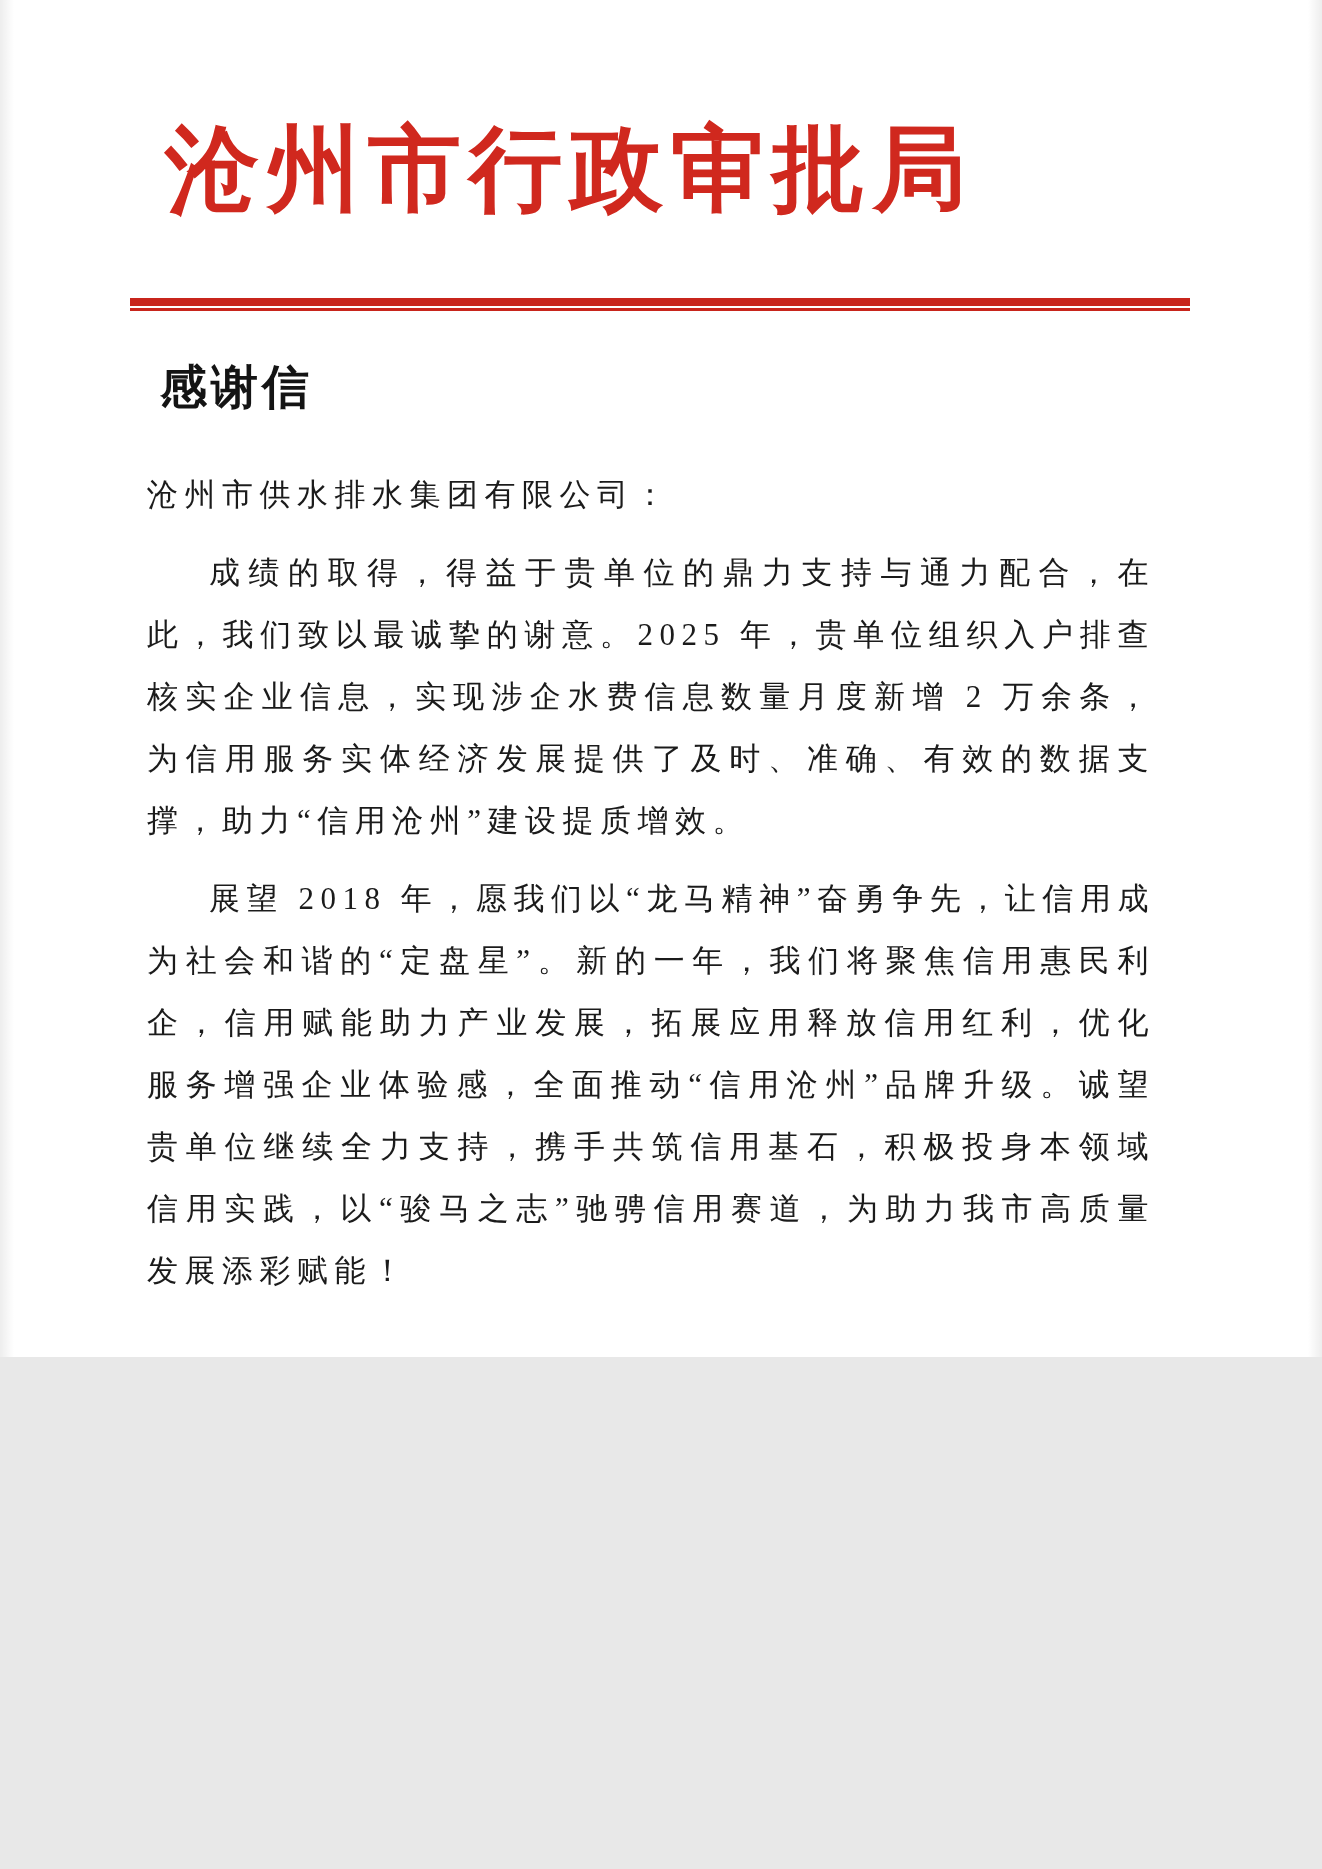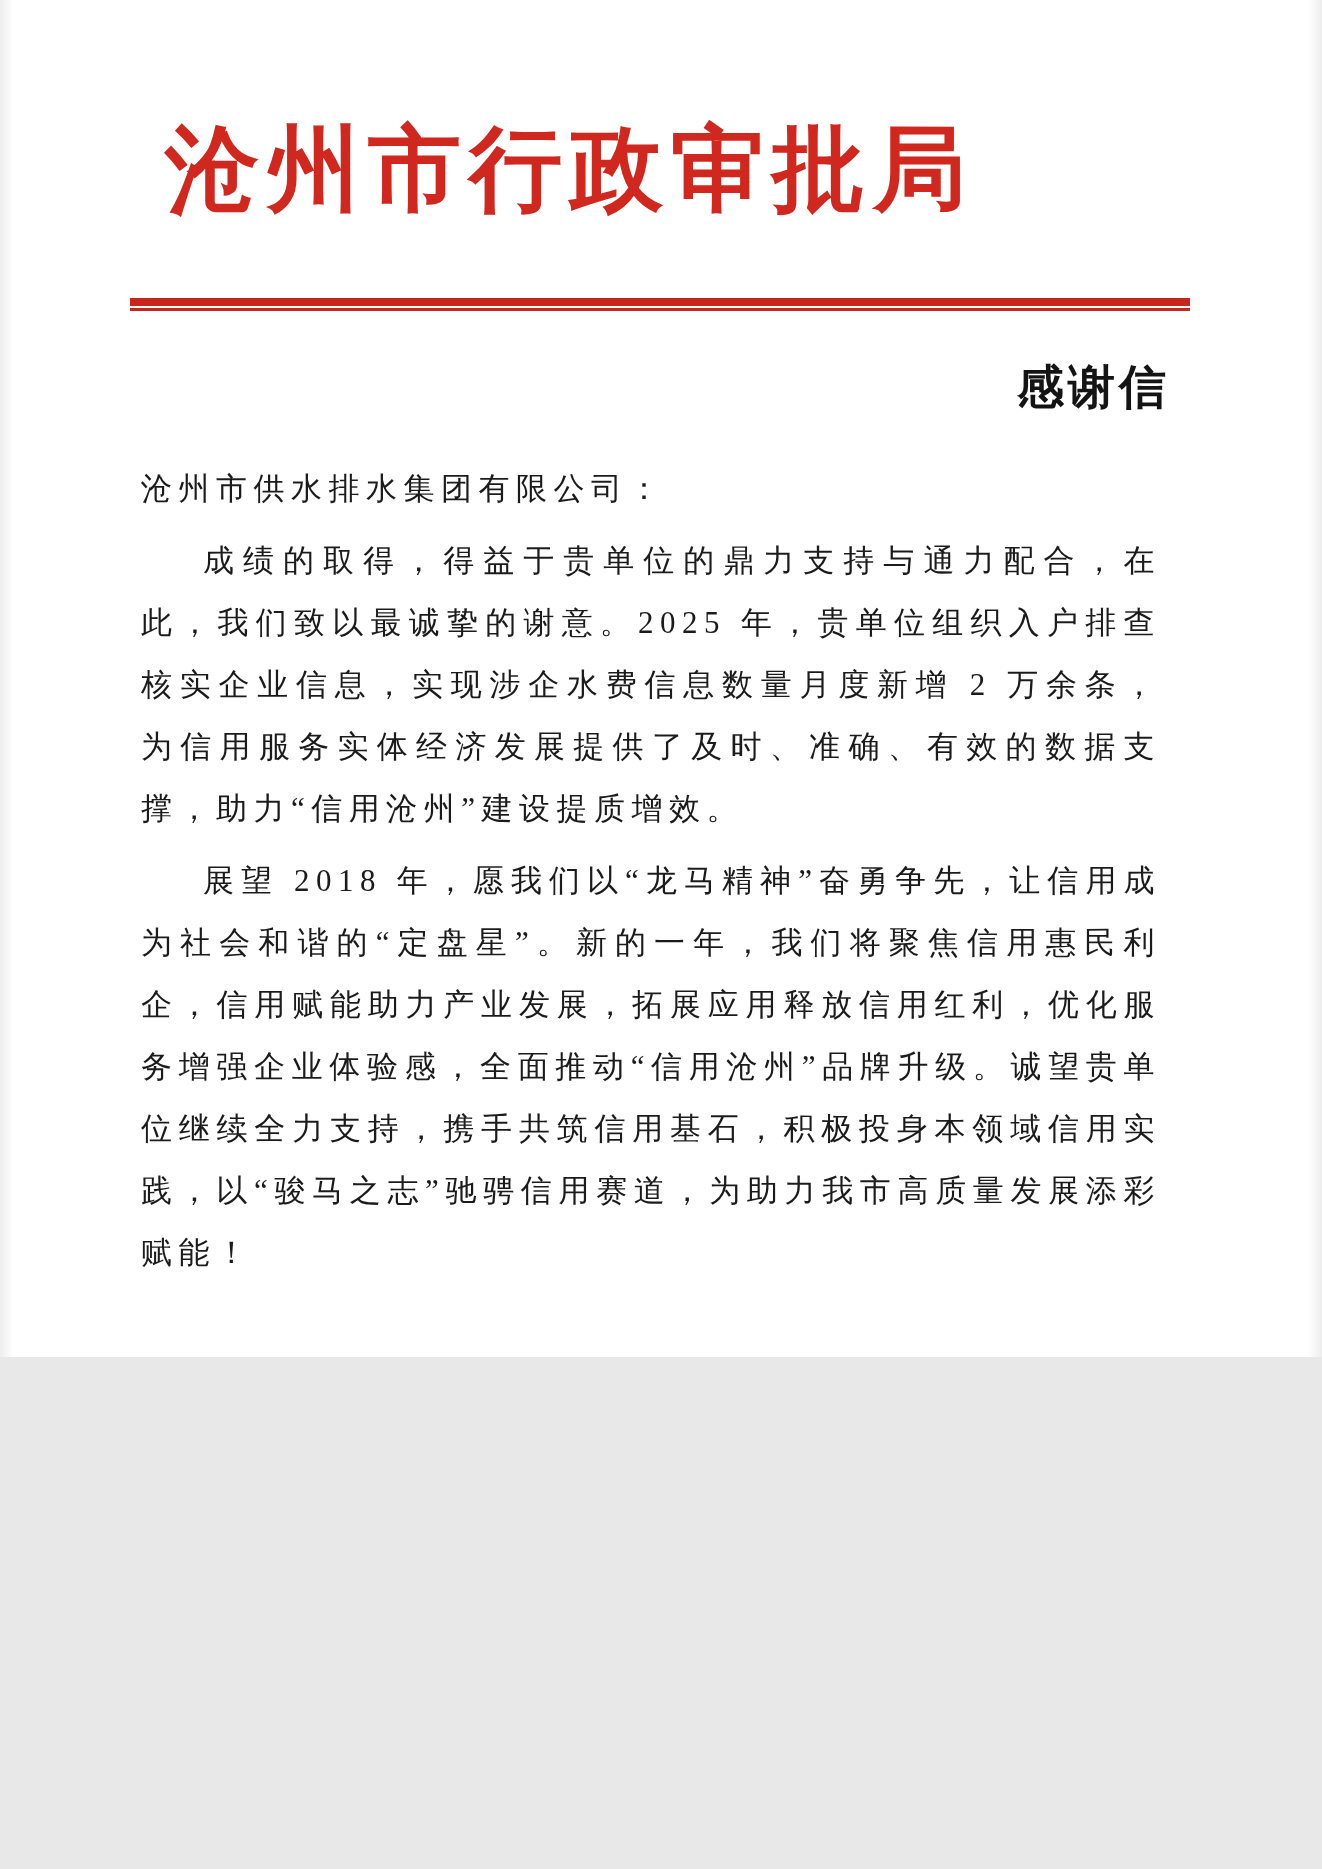--- a/index.html
+++ b/index.html
@@ -37,33 +37,33 @@
     background:linear-gradient(to bottom,#c8251c 0 8px,#ffffff 8px 10px,#c8251c 10px 13px);
   }
   .rule-bottom{
     top:1692px;left:142px;width:1078px;height:14px;
     background:linear-gradient(to bottom,#c8251c 0 3px,#ffffff 3px 6px,#c8251c 6px 14px);
   }
 
   .letter-title{
     position:absolute;top:356px;left:130px;width:1040px;margin:0;
     padding-left:30px;box-sizing:border-box;
-    text-align:right;
+    text-align:left;
     font-size:47px;font-weight:bold;color:#141414;
     letter-spacing:4px;
   }
 
   .letter-body{
     position:absolute;top:448px;left:131px;width:1040px;
     font-size:31px;line-height:62px;
     letter-spacing:6.5px;
     color:#1b1b1b;
     text-align:justify;
   }
-  .letter-body p{margin:10px;}
+  .letter-body p{margin:16px;}
   .para{text-indent:2em;}
 
   .sign-block{
     position:absolute;top:1498px;left:690px;width:320px;
     text-align:center;color:#111;
   }
   .sign-org{font-size:34px;letter-spacing:1px;line-height:46px;}
   .sign-date{font-size:33px;letter-spacing:2px;line-height:44px;}
 
   .seal{

